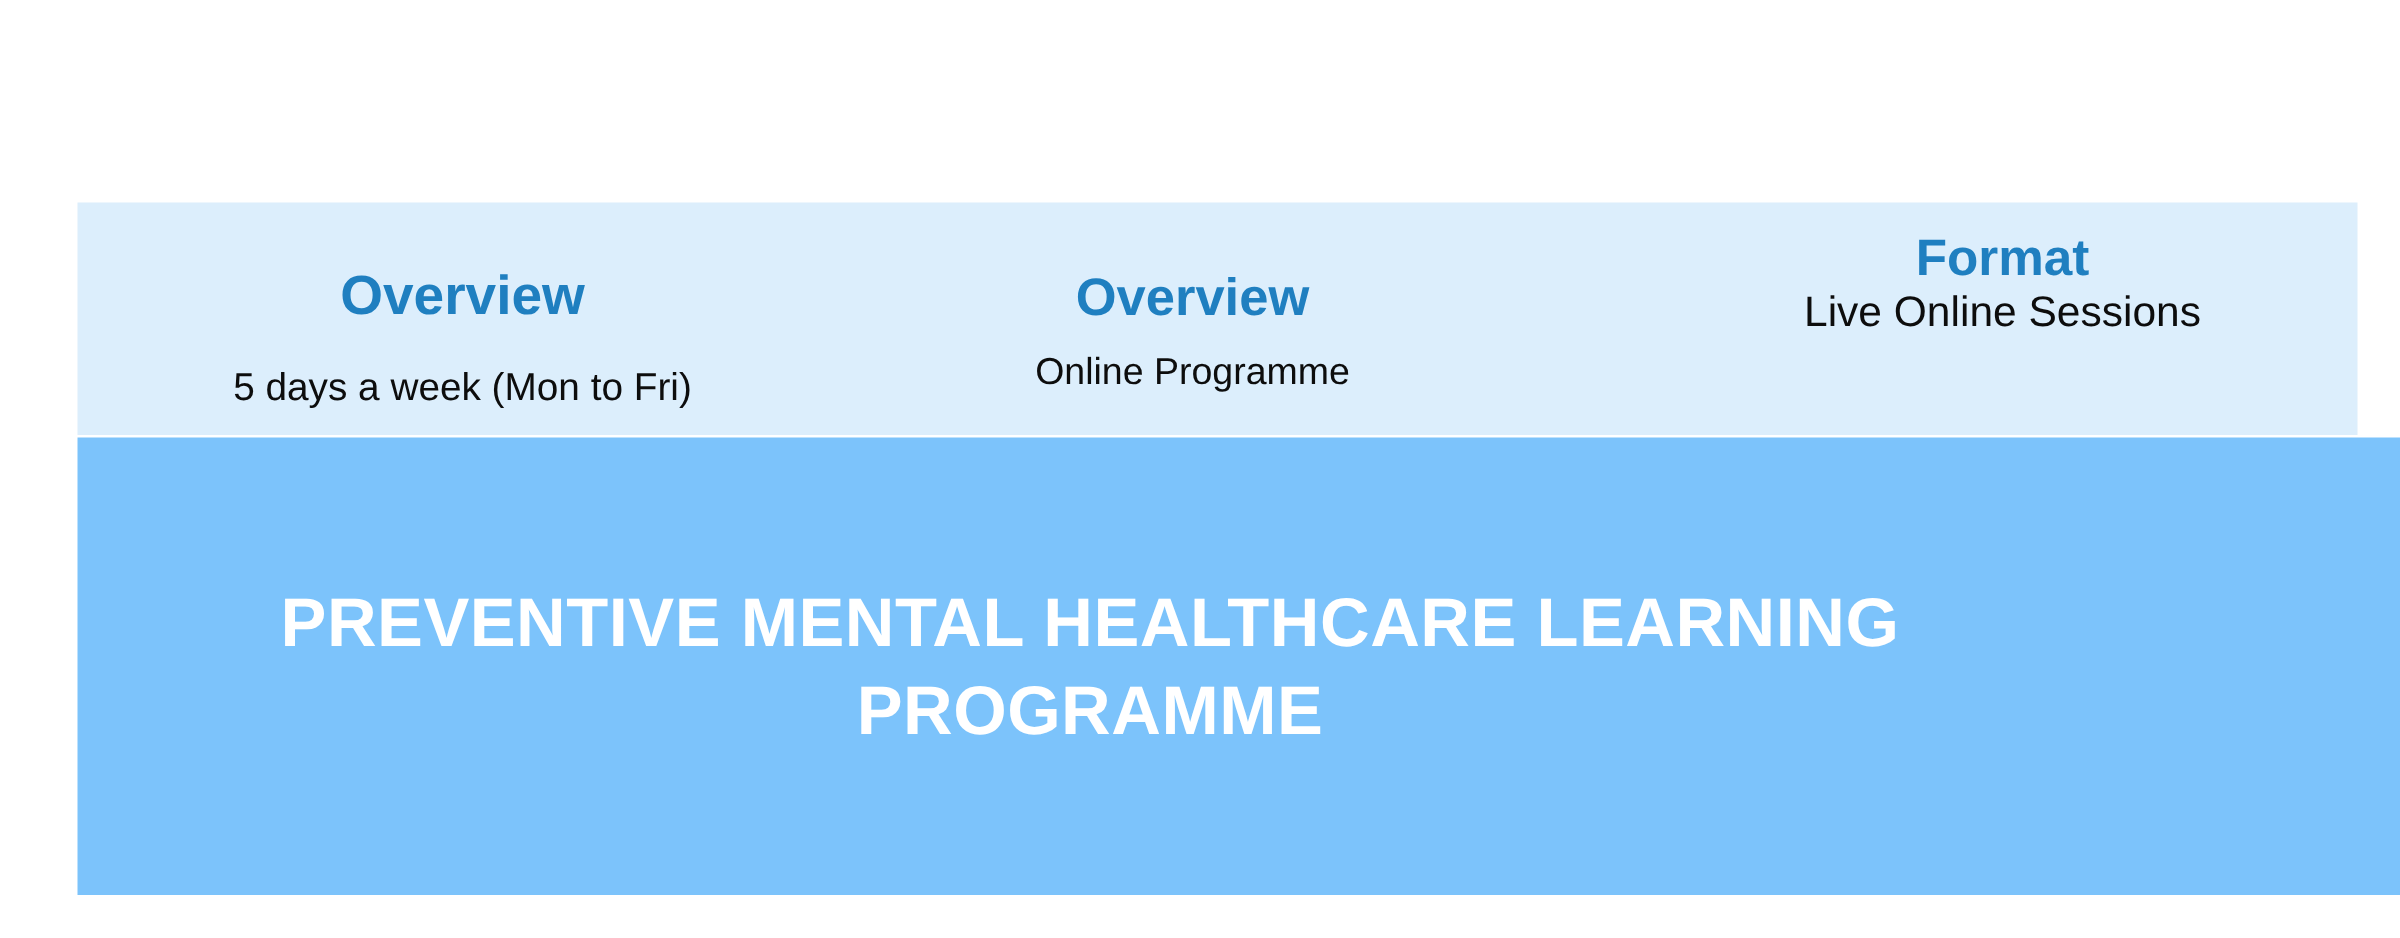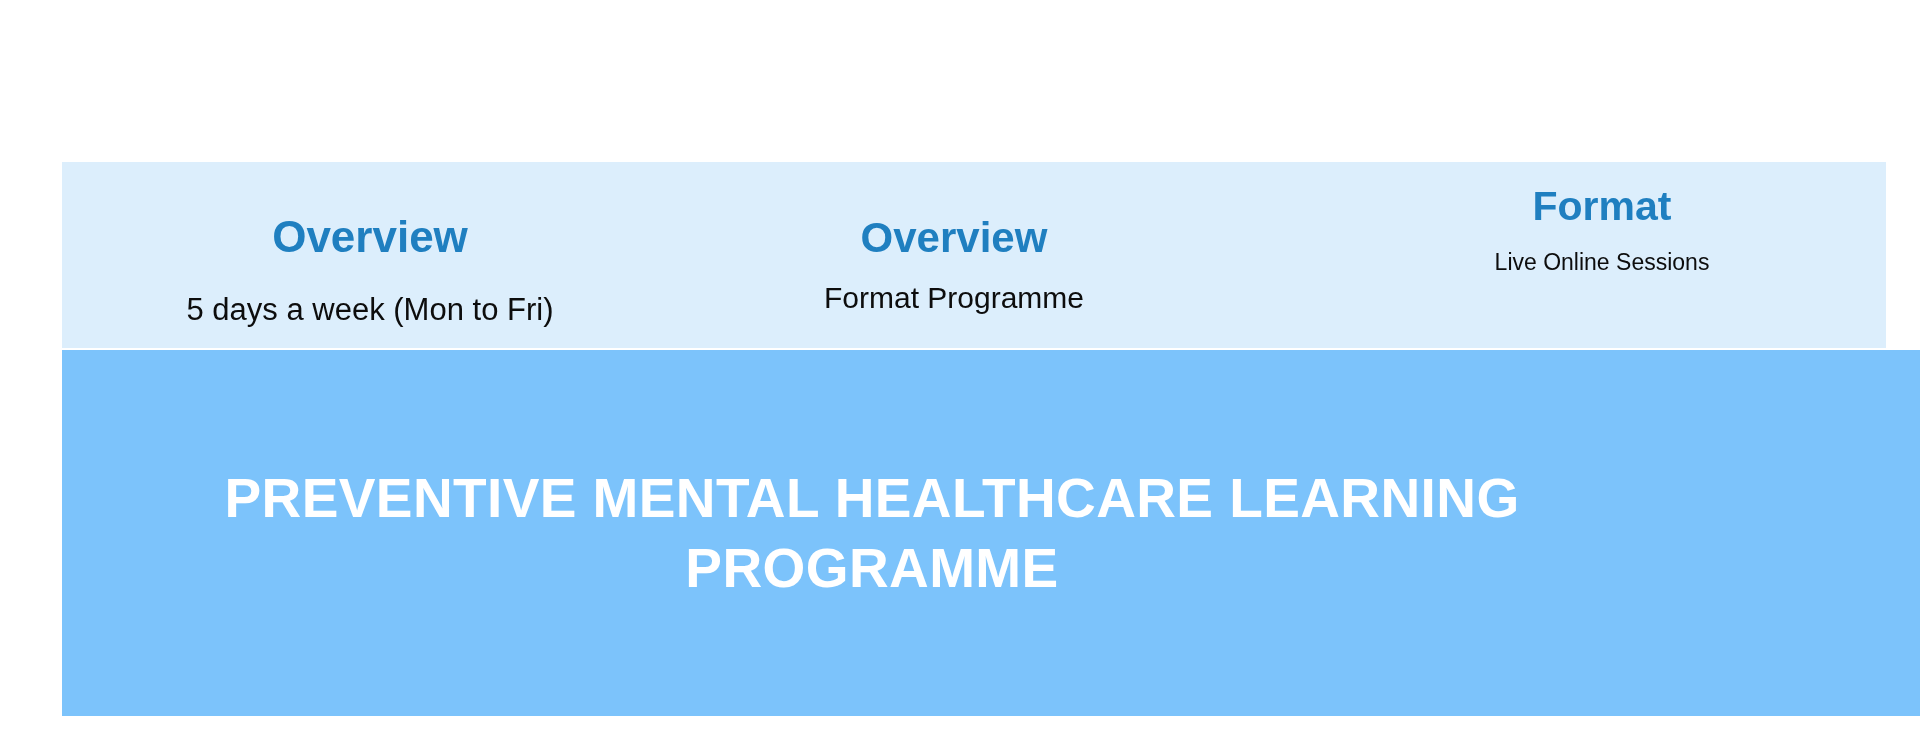--- a/index.html
+++ b/index.html
@@ -79,21 +79,21 @@
   .col-duration .col-title { font-size: 42px; }
   .col-duration .col-value { font-size: 30px; margin-top: 19px; }
 
   
   .col-format {
     left: 1280px;
     top: 22px;
     width: 520px;
   }
   .col-format .col-title { font-size: 41px; }
-  .col-format .col-value { font-size: 23px; margin-top: 19px; }
+  .col-format .col-value { font-size: 34px; }
 
   
   .banner {
     position: absolute;
     left: 62px;
     top: 350px;
     width: 1916px;
     height: 366px;
     background: #7cc3fb;
     display: flex;
@@ -121,21 +121,21 @@
 
   <div class="info-panel">
 
     <div class="info-col col-frequency">
       <div class="col-title">Overview</div>
       <div class="col-value">5 days a week (Mon to Fri)</div>
     </div>
 
     <div class="info-col col-duration">
       <div class="col-title">Overview</div>
-      <div class="col-value">Format Programme</div>
+      <div class="col-value">Online Programme</div>
     </div>
 
     <div class="info-col col-format">
       <div class="col-title">Format</div>
       <div class="col-value">Live Online Sessions</div>
     </div>
 
   </div>
 
   <div class="banner">

